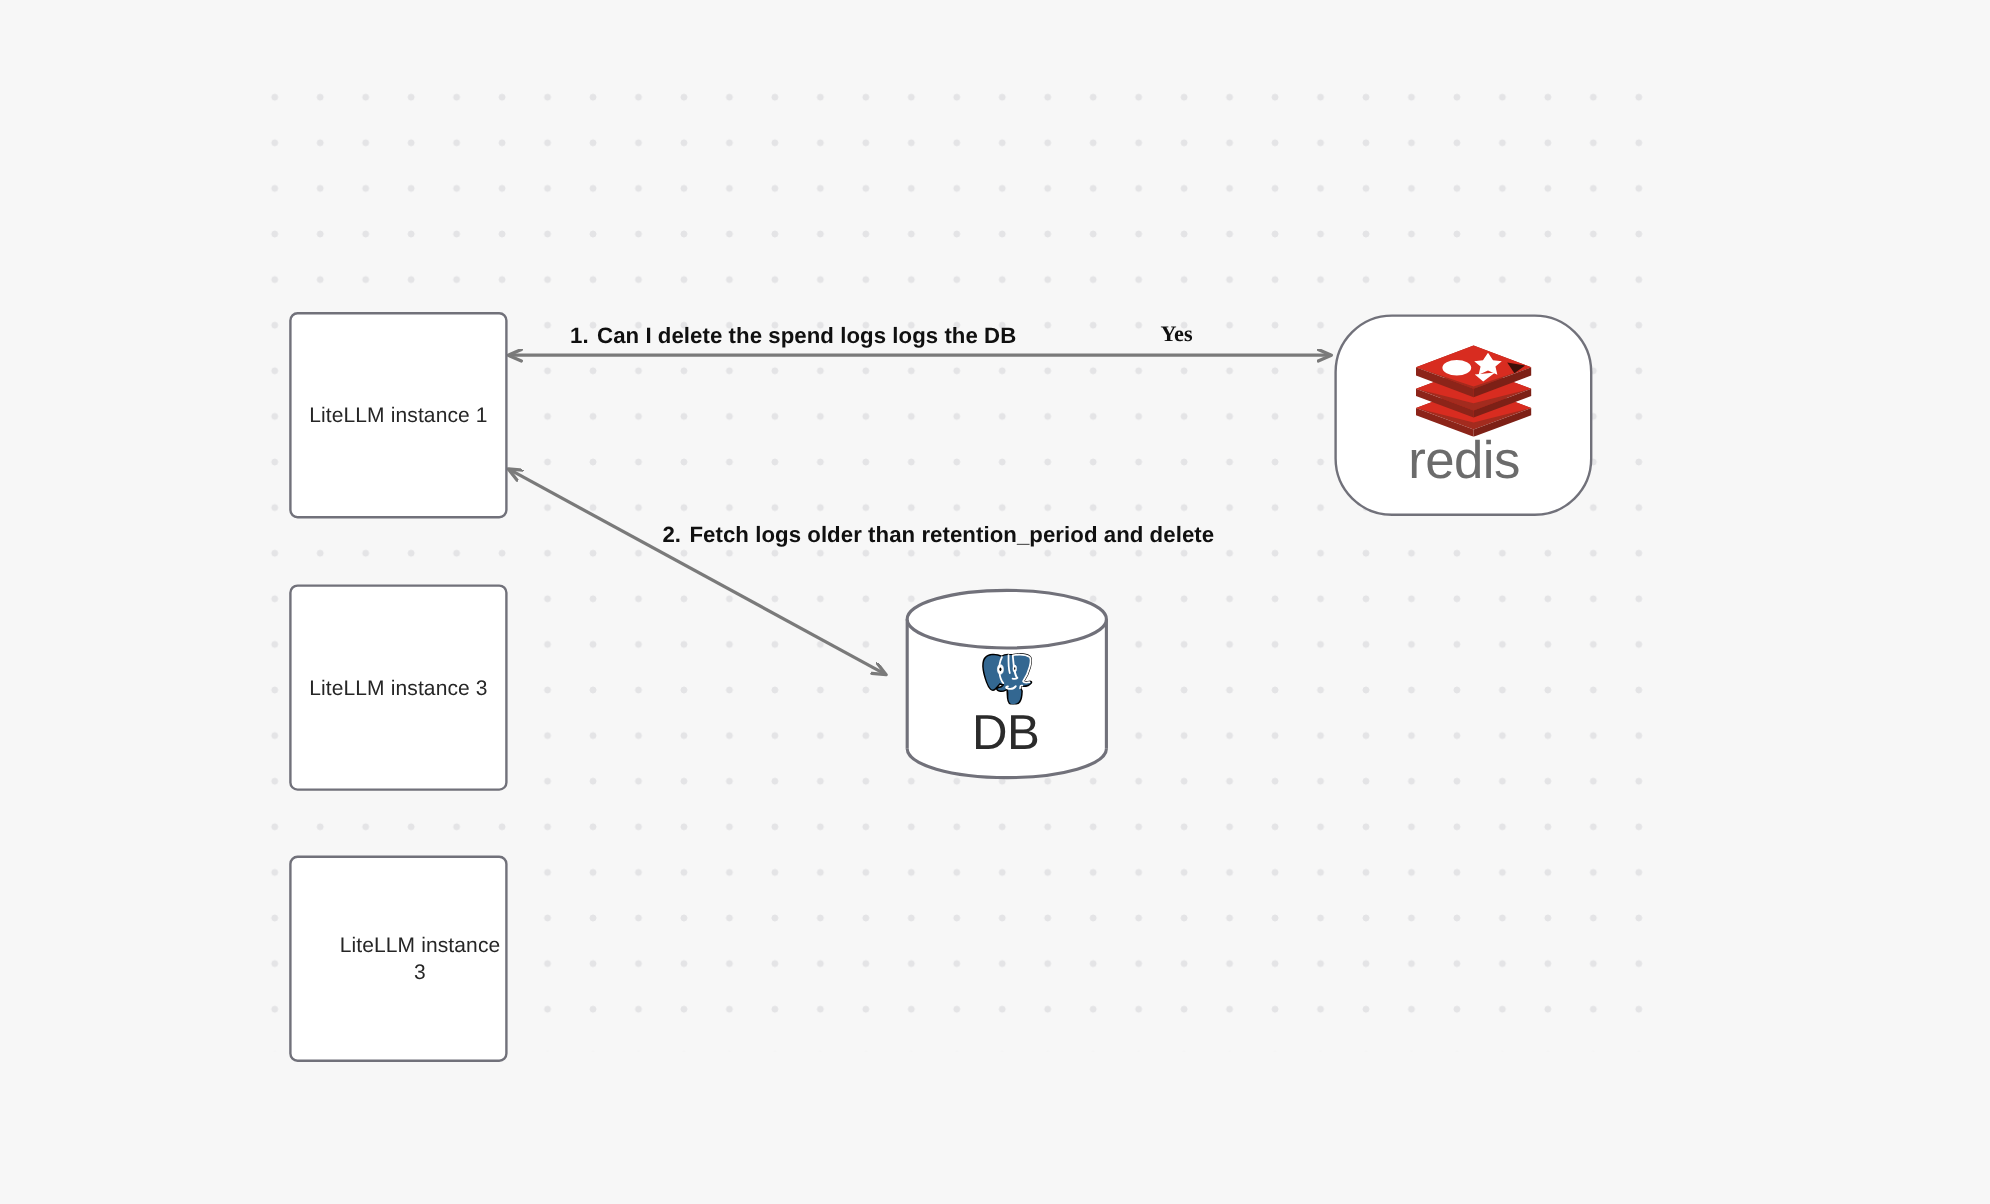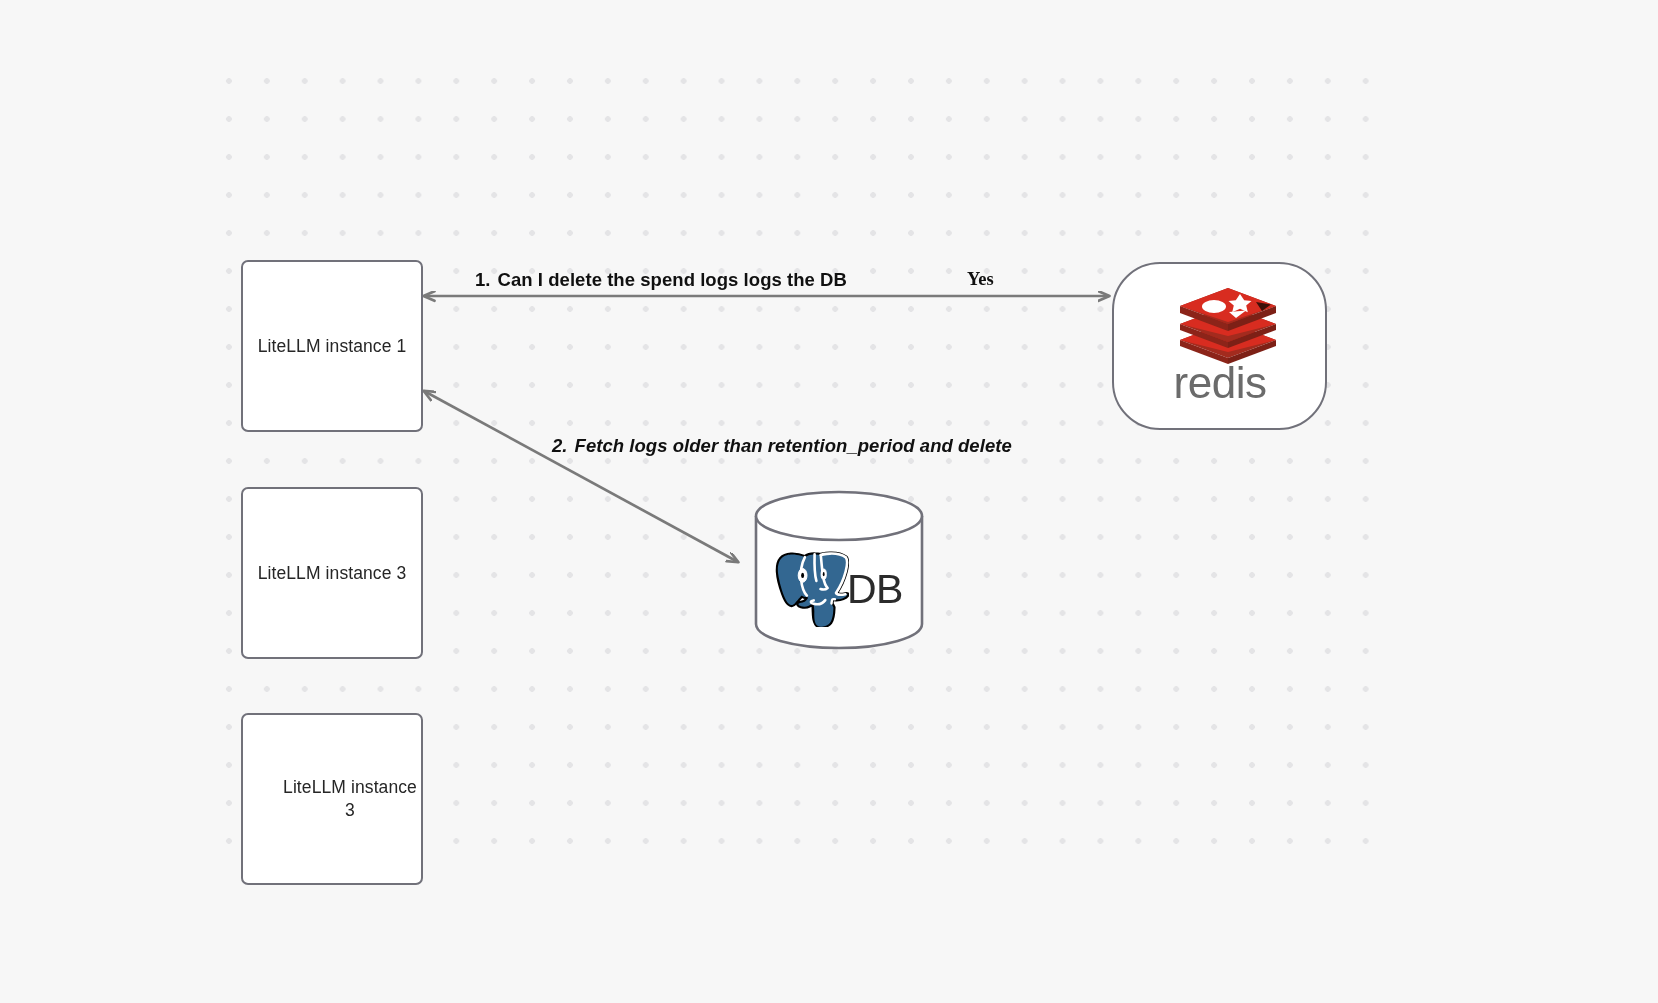--- a/index.html
+++ b/index.html
@@ -103,41 +103,42 @@
   .db-content {
     position: absolute;
     left: 0;
     top: 54px;
     width: 172px;
     height: 90px;
     display: flex;
     align-items: center;
     justify-content: center;
     gap: 0px;
+    flex-direction: column;
   }
   .db-text {
     font-size: 41px;
     color: #2b2b2b;
     font-weight: 400;
     letter-spacing: -0.5px;
     margin-left: -2px;
   }
 
   
   .edge-label {
     position: absolute;
     font-size: 18.5px;
     font-weight: bold;
     color: #101010;
     white-space: nowrap;
     letter-spacing: 0.05px;
   }
   #label-1 { left: 475px; top: 269px; }
   #label-yes { left: 967px; top: 269px; font-family: Liberation Serif, serif; }
-  #label-2 { left: 552px; top: 435px; font-style: italic; }
+  #label-2 { left: 552px; top: 435px; }
   .lbl-num { margin-right: 7px; }
 </style>
 </head>
 <body>
 
 <div id="canvas">
   <div id="dotgrid"></div>
 
   <svg id="edges" viewBox="0 0 1658 1003" width="1658" height="1003">
     <defs>

